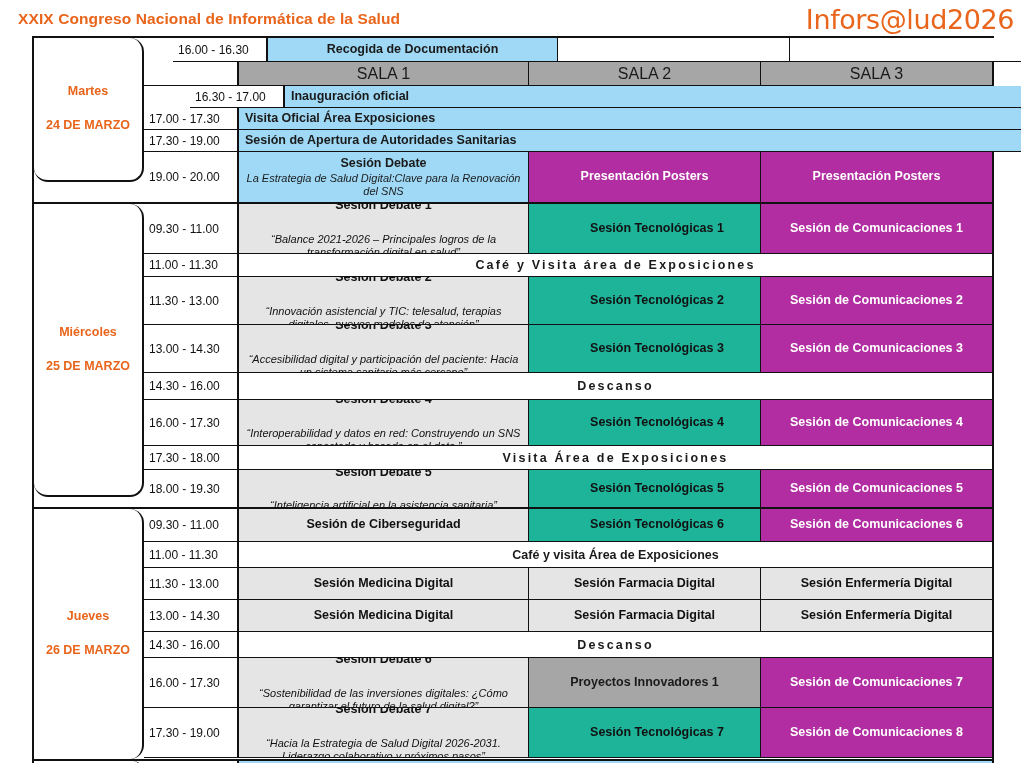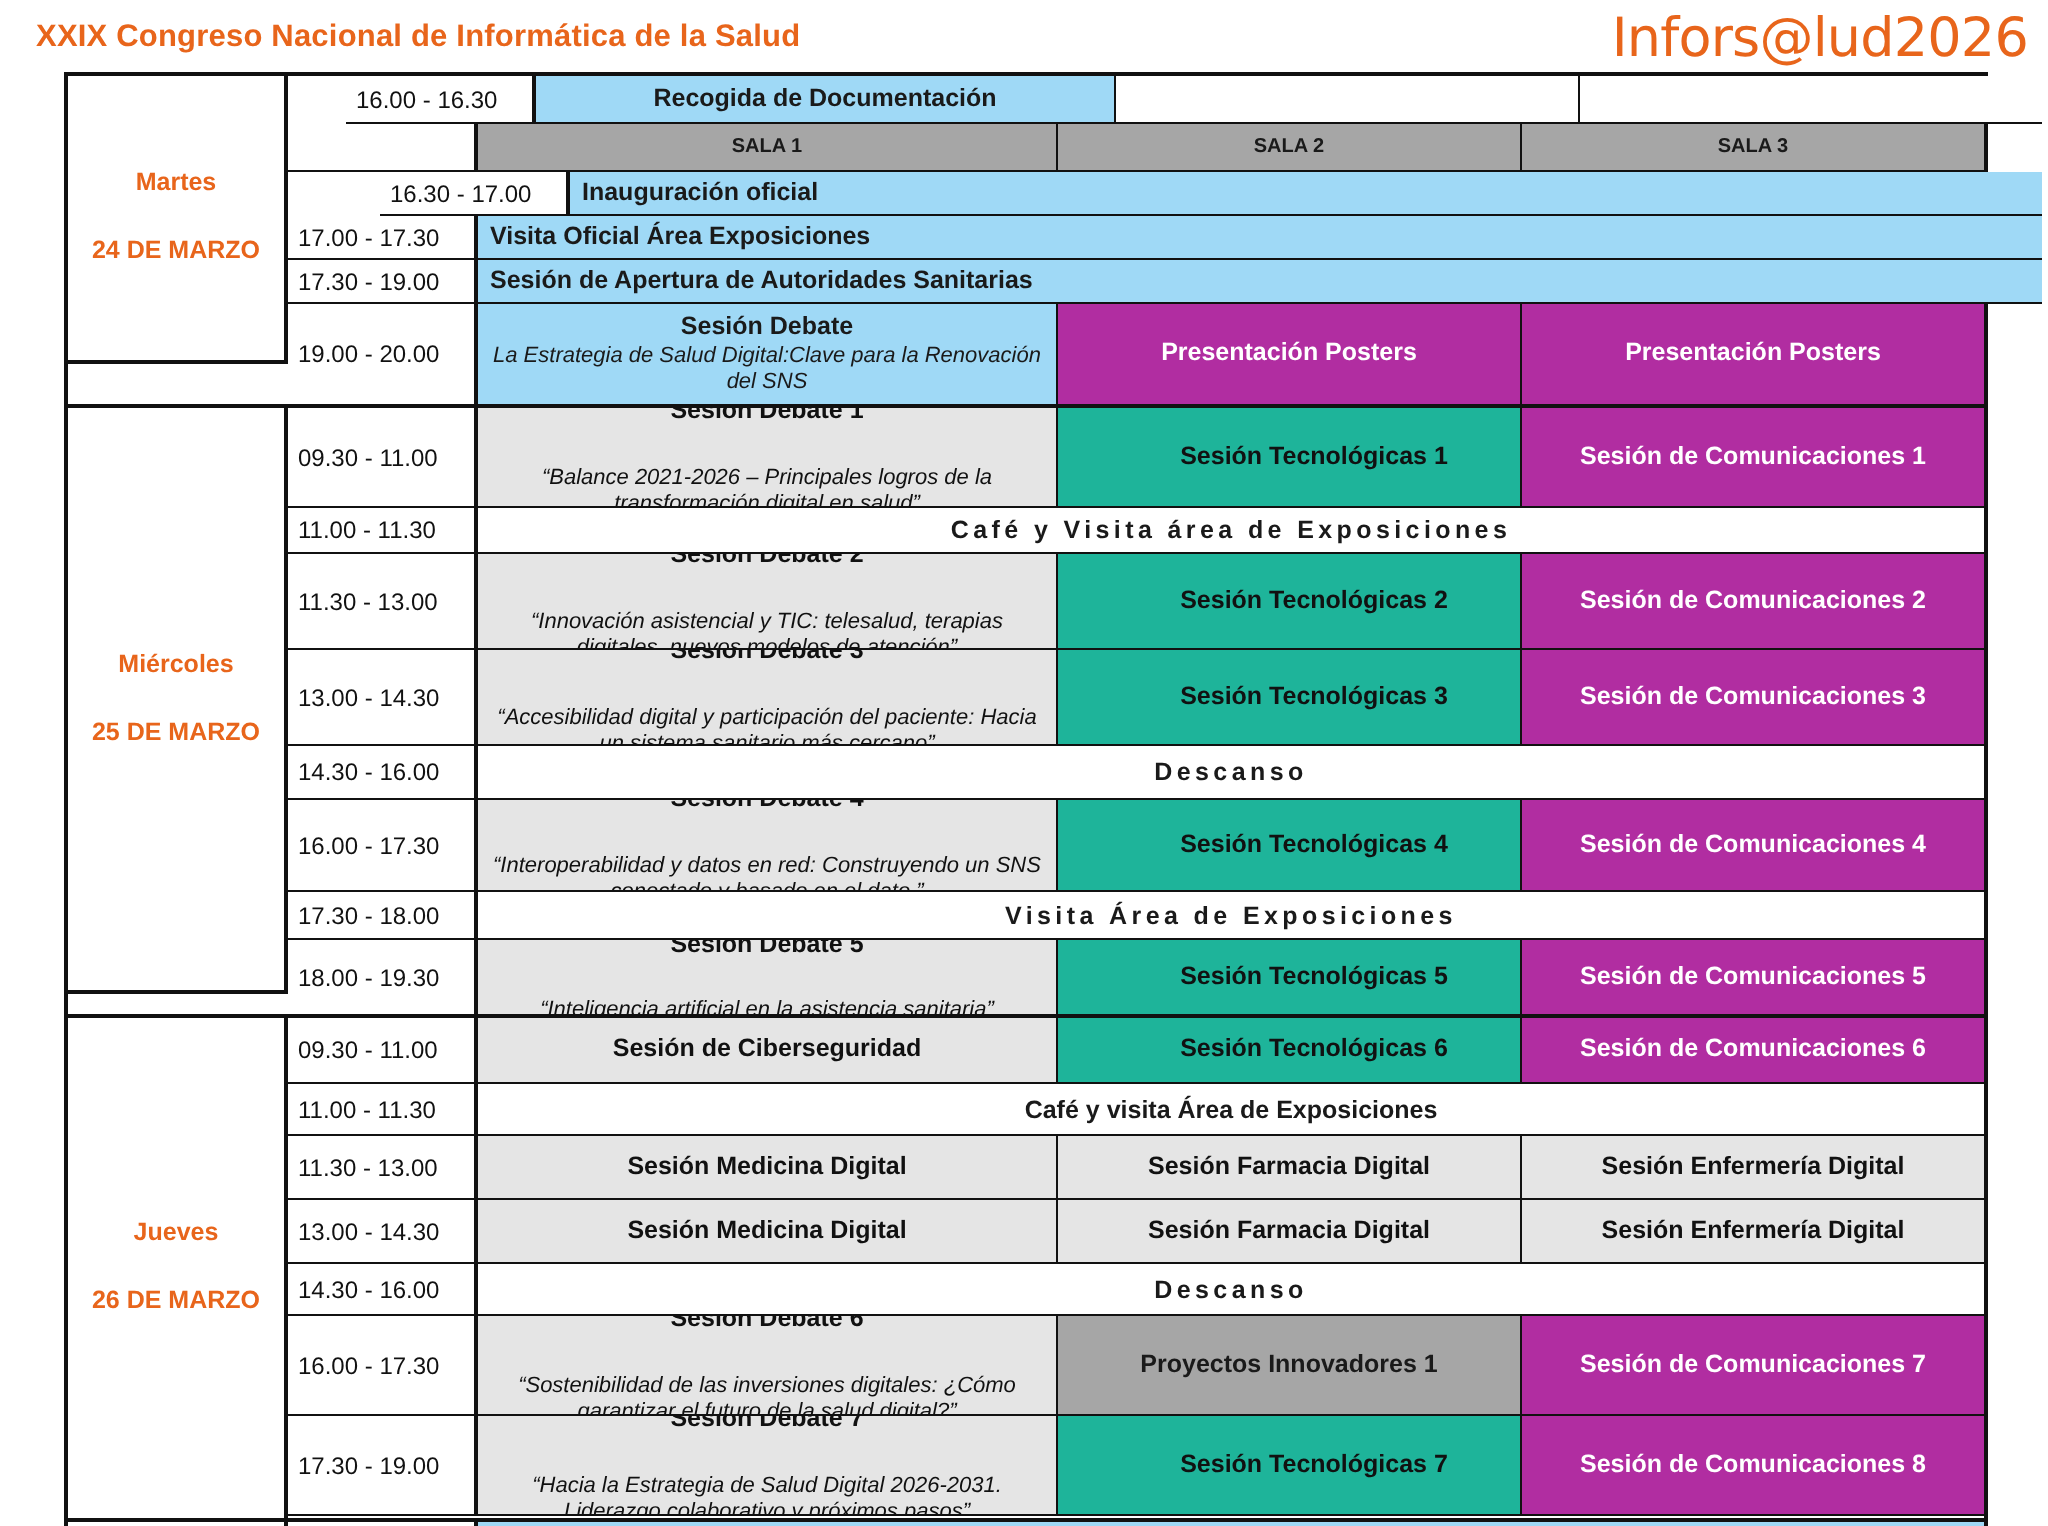--- a/index.html
+++ b/index.html
@@ -77,20 +77,21 @@
 
   .c-day {
     width: 110px;
     min-width: 110px;
     color: #E8651B;
     font-weight: 700;
     font-size: 12.5px;
     line-height: 1.9;
     border-right: 2px solid #111;
     background: #ffffff;
+    border-radius: 14px;
   }
   .c-time {
     width: 95px;
     min-width: 95px;
     font-size: 12px;
     font-weight: 400;
     color: #111;
     justify-content: center;
     align-items: flex-start;
     padding-left: 5px;
@@ -109,22 +110,22 @@
     line-height: 1.25;
   }
   .t-sub {
     font-weight: 400;
     font-size: 11px;
     line-height: 1.2;
     padding: 0 4px;
     font-style: italic;
   }
   .t-head {
-    font-weight: 700;
-    font-size: 10px;
+    font-weight: 400;
+    font-size: 16px;
   }
   .t-spaced {
     font-weight: 700;
     font-size: 12.5px;
     letter-spacing: 2.2px;
   }
   .t-plain {
     font-weight: 700;
     font-size: 12.5px;
   }

